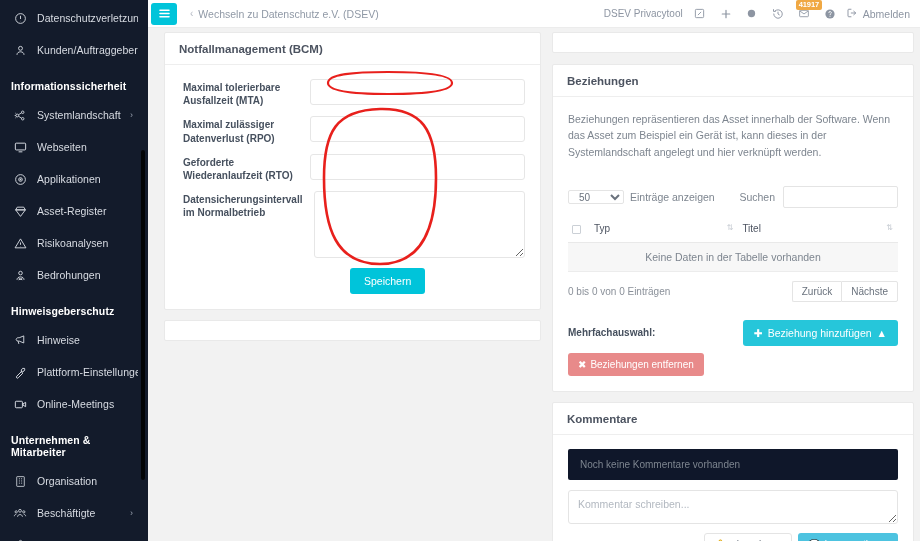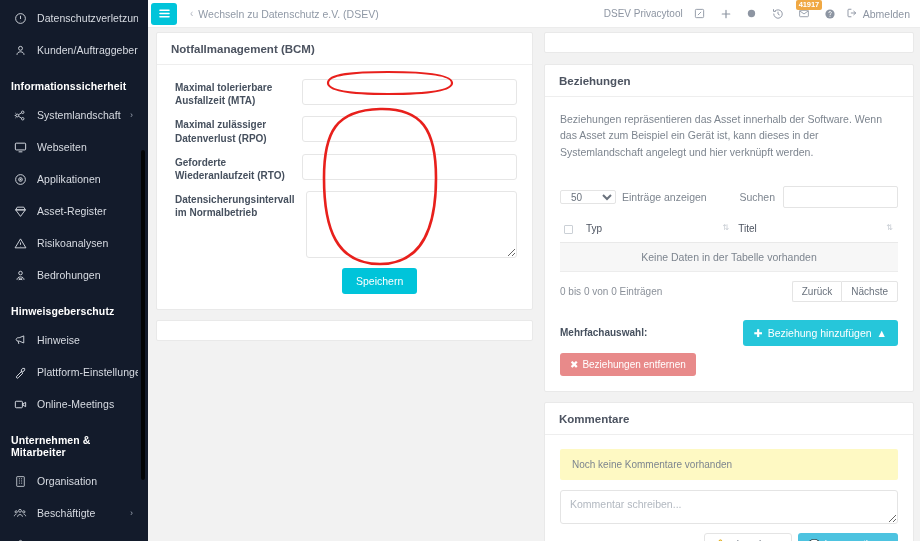--- a/index.html
+++ b/index.html
@@ -62,21 +62,21 @@
     position: absolute; top: -1px; left: 5px;
     background: #f0a843; color: #fff; font-size: 7.5px; font-weight: bold;
     padding: 1px 3px; border-radius: 2px; line-height: 1.15; letter-spacing: -.1px;
   }
   .logout { display: flex; align-items: center; cursor: pointer; margin-left: 3px; }
   .logout .ltxt { font-size: 10.5px; color: #8d95a2; margin-left: 5px; }
 
   
   .content {
     position: absolute; top: 28px; left: 0; right: 0; bottom: 0;
-    display: flex; padding: 4px 6px 0 8px; gap: 11px;
+    display: flex; padding: 4px 6px 0 16px; gap: 11px;
     overflow: hidden;
   }
   .col-left { flex: 0 0 377px; }
   .col-right { flex: 1 1 auto; min-width: 0; }
 
   .card { background: #fff; border: 1px solid #e9e9e9; border-radius: 2px; margin-bottom: 10px; }
   .card-stub { height: 21px; margin-bottom: 11px; }
   .card-head {
     padding: 10px 14px 9px 14px; border-bottom: 1px solid #eee;
     font-size: 11.5px; font-weight: bold; color: #4c5360;
@@ -152,21 +152,21 @@
     font-family: "Liberation Sans", sans-serif;
   }
   .btn-remove {
     margin-top: 7px; background: #e88a8a; color: #fff; padding: 6px 10px; border-radius: 3px;
     font-size: 10px; display: inline-flex; align-items: center; gap: 4px; cursor: pointer; border: none;
     font-family: "Liberation Sans", sans-serif;
   }
 
   
   .empty-box {
-    background: #fef9c3; border-radius: 2px; font-size: 10px; color: #7d858f;
+    background: #0f172a; border-radius: 2px; font-size: 10px; color: #7d858f;
     padding: 10px 12px; margin-bottom: 6px;
   }
   .comment-area {
     width: 100%; height: 34px; border: 1px solid #e4e4e4; border-radius: 3px;
     font-size: 10.5px; color: #4c5360; padding: 7px 9px; outline: none; resize: vertical;
     font-family: "Liberation Sans", sans-serif; display: block; margin-top: 10px;
   }
   .comment-area::placeholder { color: #b2b8c0; }
   .cbtns { display: flex; justify-content: flex-end; gap: 6px; margin-top: 9px; }
   .btn-sub {

